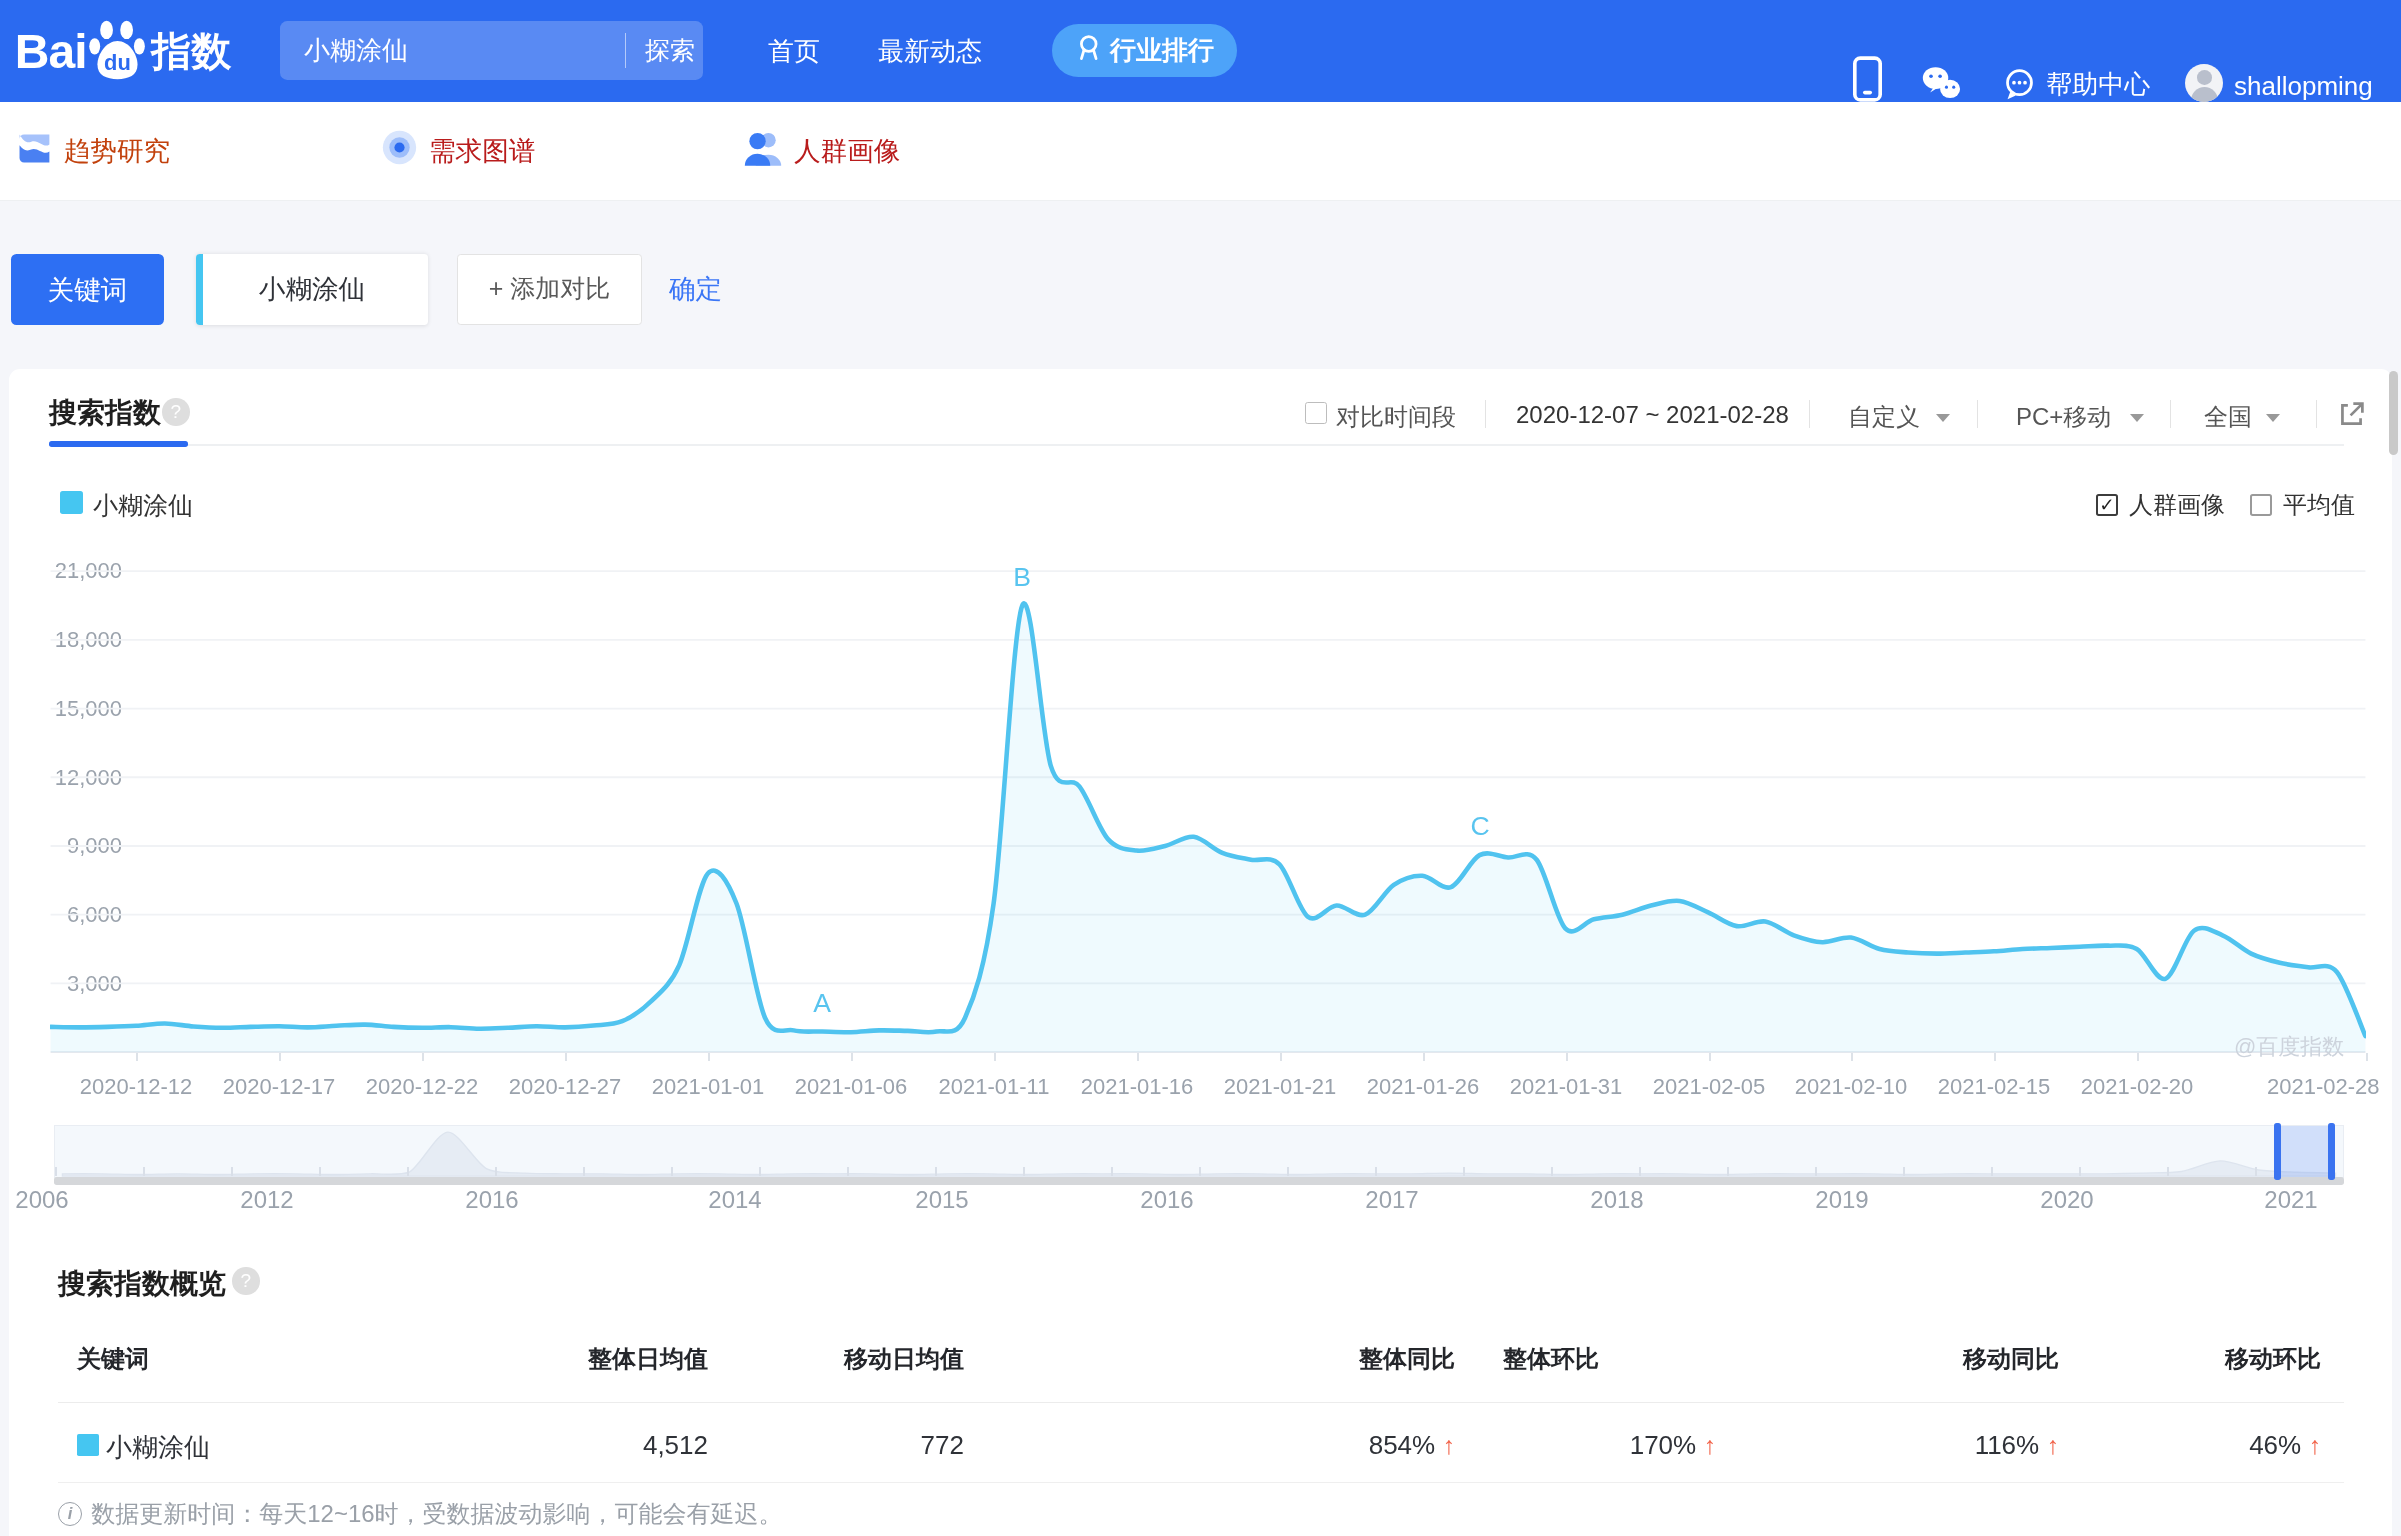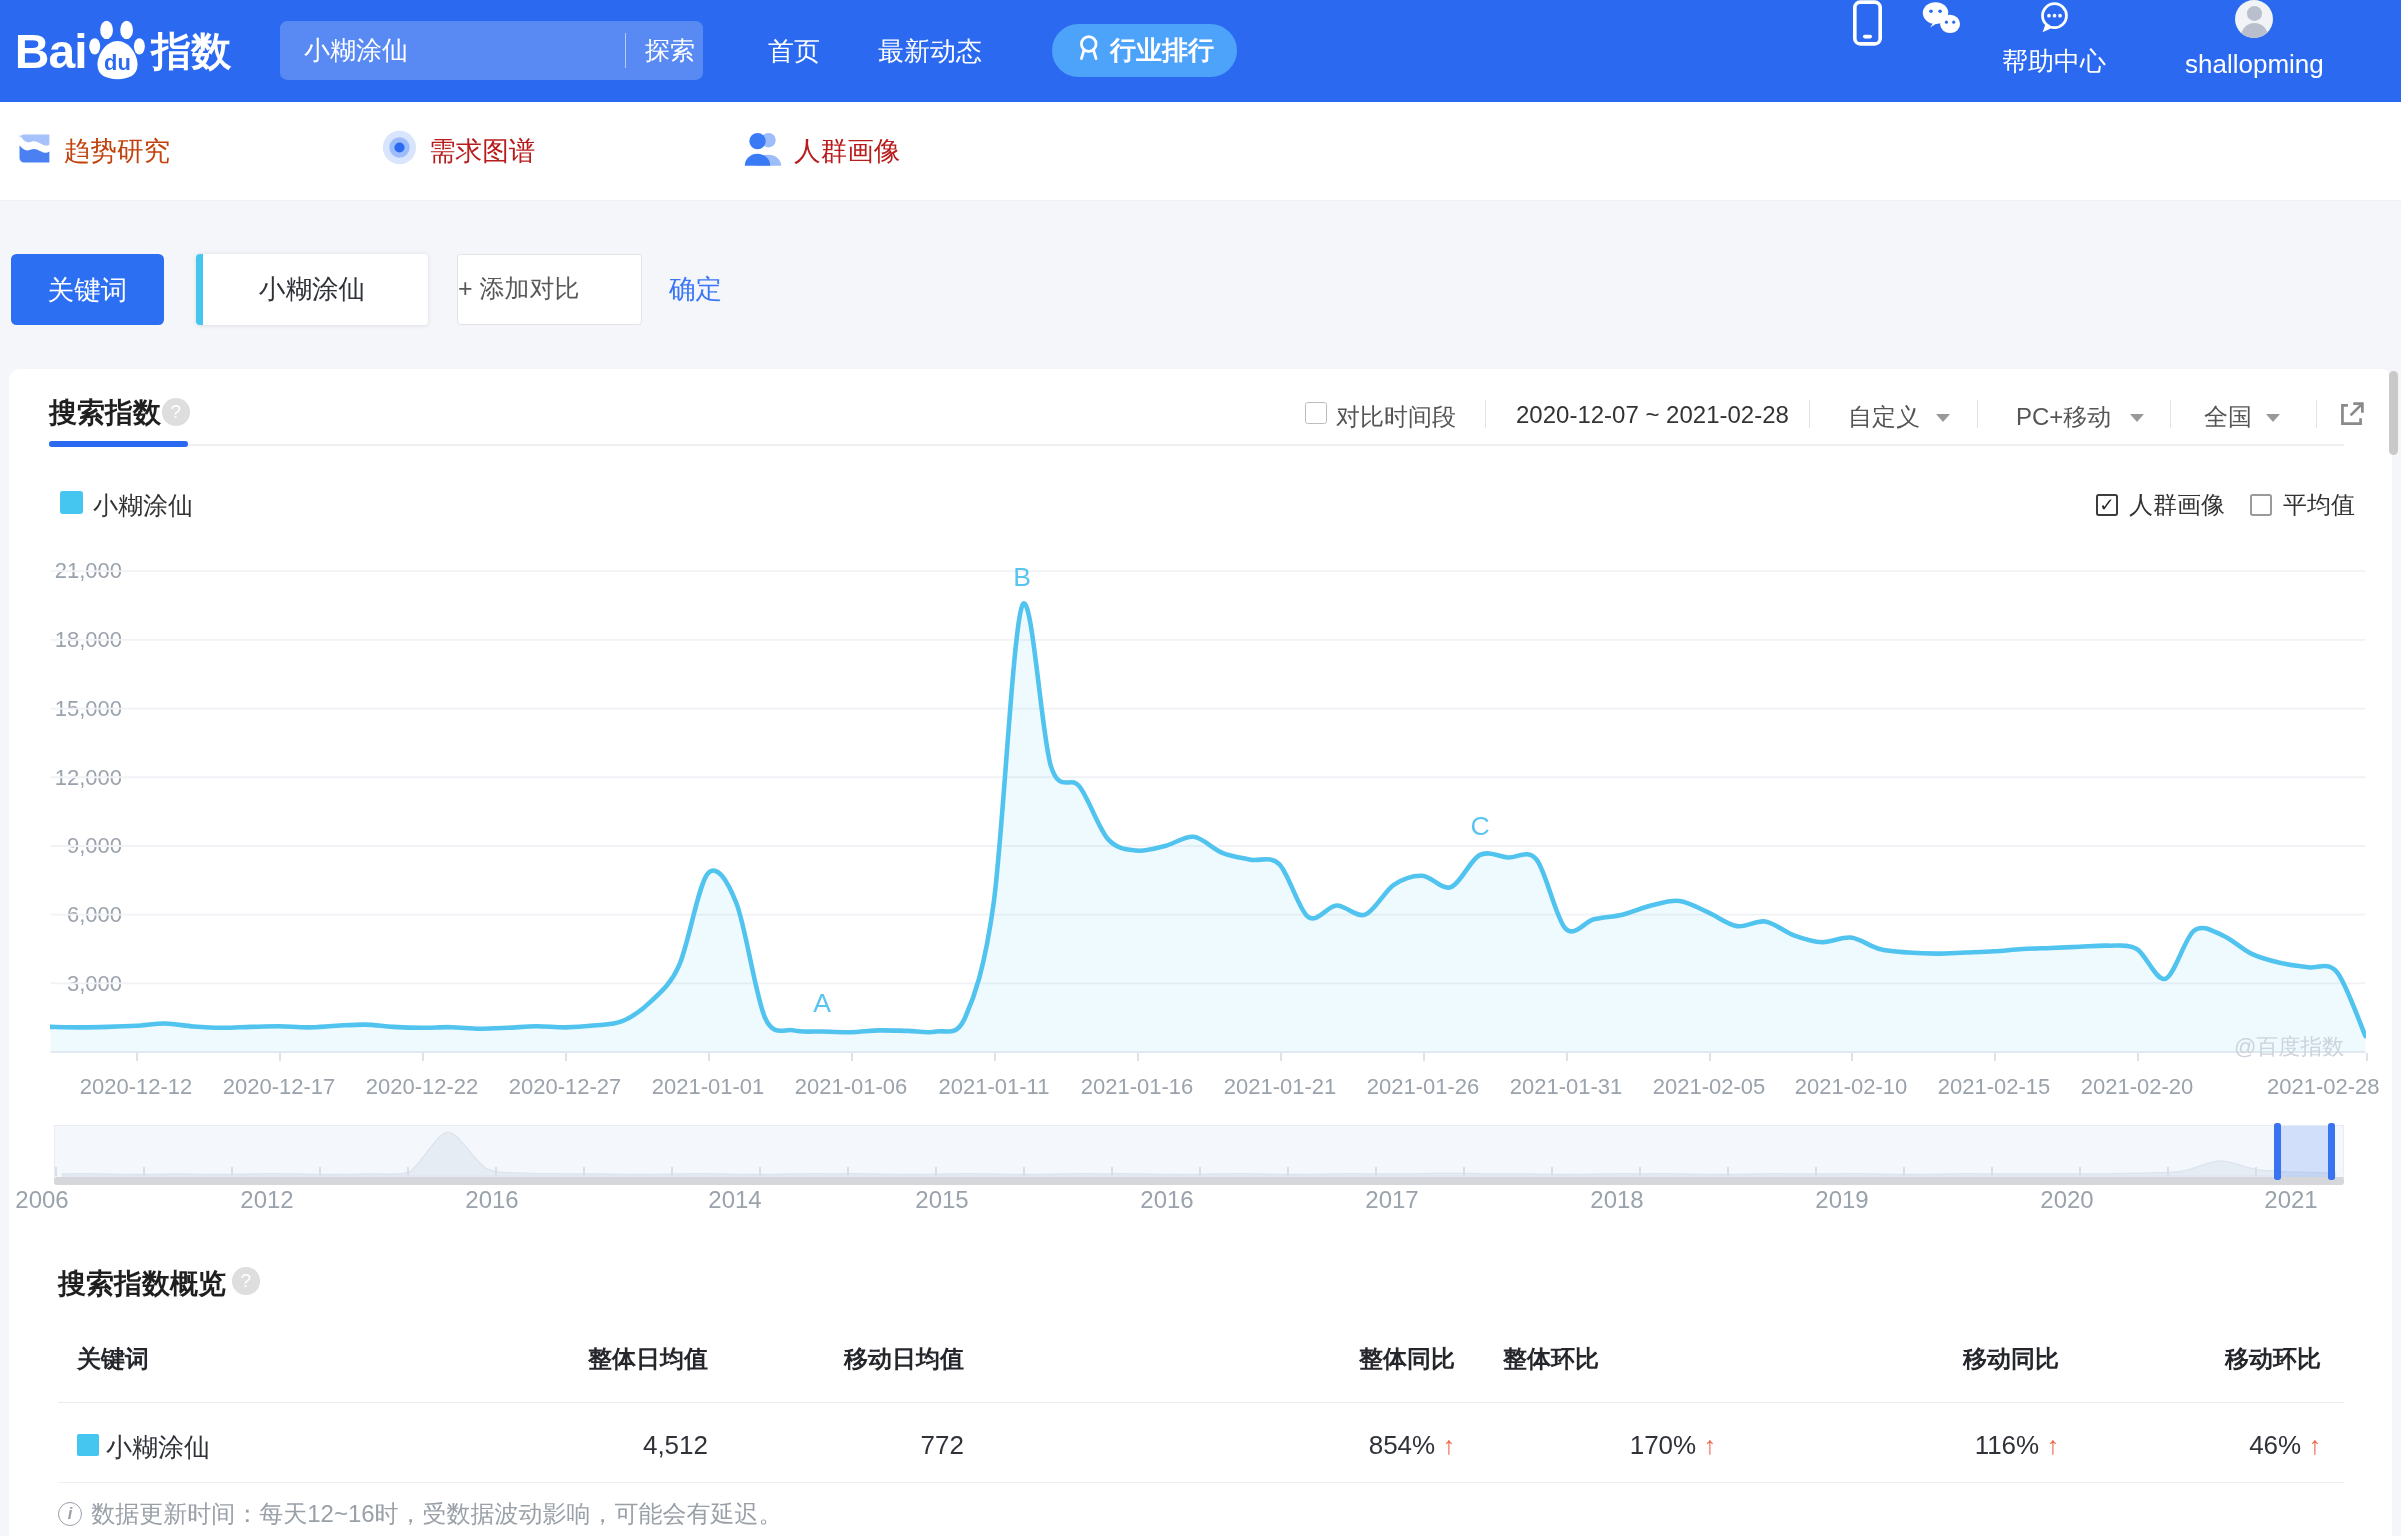--- a/index.html
+++ b/index.html
@@ -11,36 +11,36 @@
   .logo{left:14.7px;top:0;height:102px;display:flex;align-items:center;color:#fff;}
   .logo .bai{font-size:48px;font-weight:700;letter-spacing:-0.9px;}
   .logo .paw{margin:0 3.7px 0 1.8px;}
   .logo .zhishu{font-size:40px;font-weight:700;}
   .searchbox{left:280px;top:21px;width:423px;height:59px;background:rgba(255,255,255,.22);border-radius:7.3px;}
   .searchbox .q{position:absolute;left:24px;top:0;line-height:59px;font-size:26px;color:#fff;}
   .searchbox .sep{position:absolute;left:345px;top:12px;width:0.9px;height:35px;background:rgba(255,255,255,.55);}
   .searchbox .go{position:absolute;left:365px;top:0;line-height:59px;font-size:25px;color:#fff;cursor:pointer;}
   .navlink{top:0;height:102px;line-height:102px;font-size:26px;color:#fff;cursor:pointer;}
   .pill{left:1052px;top:24px;width:185px;height:53px;background:#4da3f9;border-radius:26.6px;display:flex;align-items:center;justify-content:center;gap:7.3px;color:#fff;font-size:26px;font-weight:700;cursor:pointer;}
-  .hicon{top:0;height:102px;display:flex;align-items:center;cursor:pointer;flex-direction:column;}
+  .hicon{top:0;height:102px;display:flex;align-items:flex-end;cursor:pointer;}
   .helpgrp{left:2002px;gap:9.2px;color:#fff;font-size:26px;}
   .usergrp{left:2185px;gap:11px;color:#fff;font-size:26px;}
   .avatar{width:38px;height:38px;border-radius:50%;background:#f2f3f6;position:relative;overflow:hidden;}
   .avatar .head{position:absolute;left:12px;top:6.4px;width:14.7px;height:14.7px;border-radius:50%;background:#b9bfcc;}
   .avatar .bod{position:absolute;left:5.5px;top:23px;width:27.5px;height:18.3px;border-radius:13.7px 13.7px 0 0;background:#b9bfcc;}
   
   .subnav{left:0;top:102px;width:2401px;height:98px;background:#fff;border-bottom:0.9px solid #eef0f2;}
   .snitem{top:102px;height:98px;display:flex;align-items:center;gap:11px;cursor:pointer;font-size:26.6px;color:#b91c1c;}
   .snitem.active{color:#c2410c;}
   
   .kwbtn{left:11px;top:254px;width:153px;height:71px;background:#2d6ff3;color:#fff;border:none;border-radius:5.5px;font-size:26.6px;font-family:inherit;cursor:pointer;}
   .kwchip{left:196px;top:254px;width:232px;height:71px;background:#fff;border-radius:3.7px;box-shadow:0 0.9px 4.6px rgba(0,0,0,.10);cursor:pointer;}
   .kwchip .bar{position:absolute;left:0;top:0;width:7.3px;height:71px;background:#45c6f1;border-radius:3.7px 0 0 3.7px;}
   .kwchip .t{position:absolute;left:0;width:100%;text-align:center;line-height:71px;font-size:26.6px;color:#2f3238;}
-  .addchip{left:457px;top:254px;width:185px;height:71px;background:#fff;border:1.8px solid #e3e3e3;border-radius:3.7px;box-sizing:border-box;line-height:67px;font-size:25px;color:#595959;cursor:pointer;}
+  .addchip{left:457px;top:254px;width:185px;height:71px;background:#fff;border:1.8px solid #e3e3e3;border-radius:3.7px;box-sizing:border-box;text-align:center;line-height:67px;font-size:25px;color:#595959;cursor:pointer;}
   .confirm{left:669px;top:254px;height:71px;line-height:71px;font-size:26.6px;color:#3b76f6;cursor:pointer;}
   
   .card{left:9.2px;top:369px;width:2383px;height:1167px;background:#fff;border-radius:11px 11px 0 0;}
   .cardtitle{left:49px;top:394px;font-size:28px;font-weight:600;color:#1f1f1f;}
   .qbadge{width:27.5px;height:27.5px;border-radius:50%;background:#dedede;color:#fff;font-size:19px;text-align:center;line-height:27.5px;cursor:pointer;}
   .titleline{left:49px;top:444px;width:2295px;height:1.8px;background:#eef0f2;}
   .titleunder{left:49px;top:441px;width:139px;height:5.5px;background:#2b6af0;border-radius:2.7px;}
   .ctl{top:401px;font-size:24px;color:#555;cursor:pointer;white-space:nowrap;}
   .ctlsep{top:400px;width:0.9px;height:27.5px;background:#e3e3e3;}
   .cbox{width:22px;height:22px;border:1.8px solid #bdbdbd;border-radius:2.7px;box-sizing:border-box;background:#fff;cursor:pointer;}

